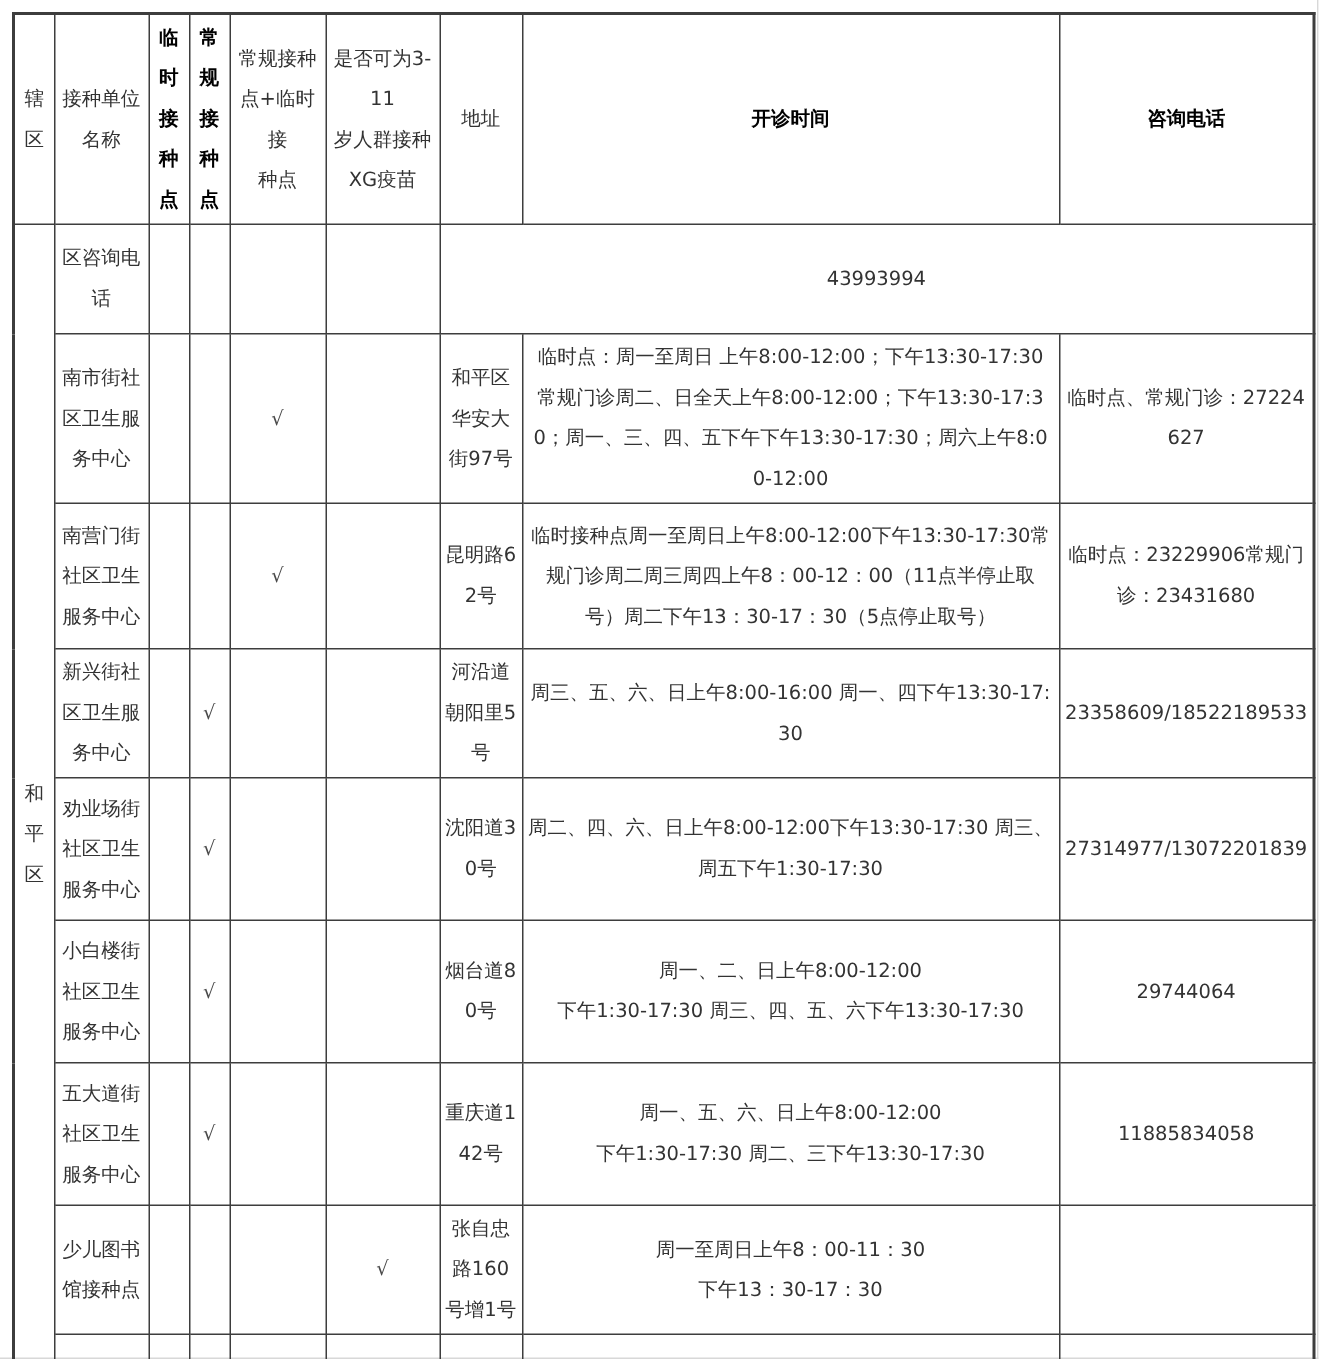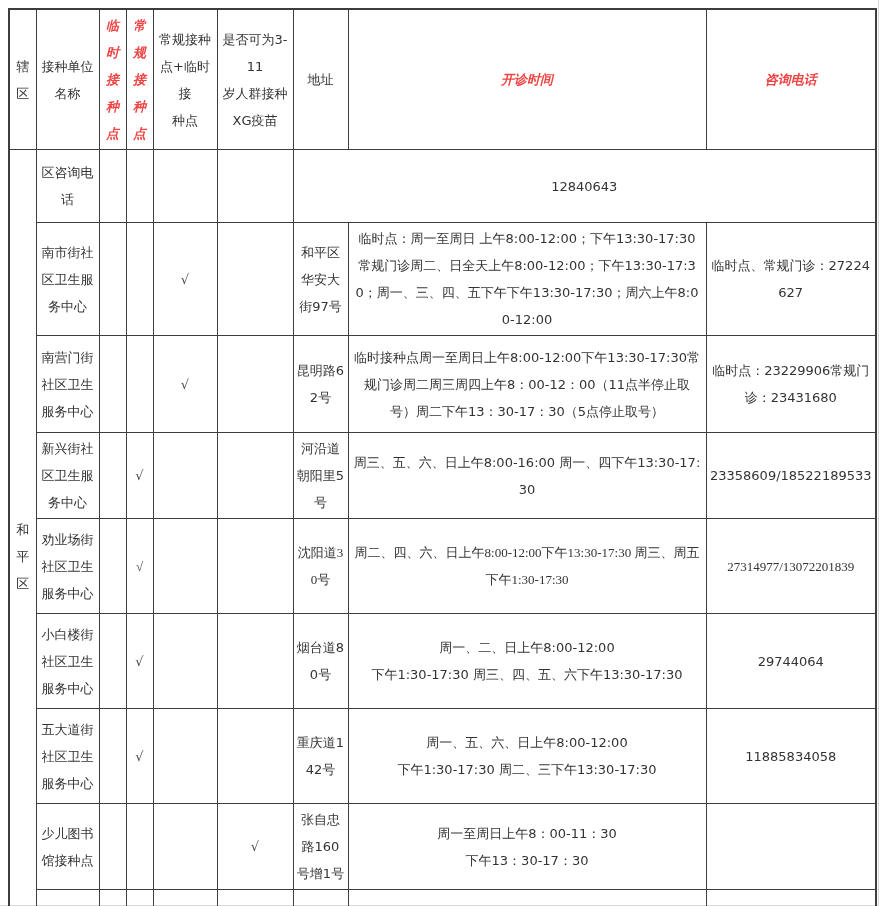--- a/index.html
+++ b/index.html
@@ -1,25 +1,25 @@
 <!DOCTYPE html>
 <html><head>
 <meta charset="utf-8">
 <style>
   html,body{margin:0;padding:0;background:#f2f2f2;}
   .page{position:relative;width:879px;height:906px;background:#ffffff;border-right:1px solid #d8d8d8;border-bottom:1px solid #d8d8d8;box-sizing:border-box;font-family:"DejaVu Sans","Liberation Sans",sans-serif;}
   table.main{position:absolute;left:8px;top:8px;width:867px;border-collapse:collapse;table-layout:fixed;border:2px solid #3d3d3d;}
   td,th{border:1px solid #3d3d3d;text-align:center;vertical-align:middle;padding:2px 3px;font-size:13px;line-height:27px;color:#333333;font-weight:normal;white-space:pre-line;word-break:break-all;overflow:hidden;box-sizing:border-box;}
-  th.bold{font-weight:bold;color:#ef4444;font-style:italic;}
+  th.bold{font-weight:bold;color:#000000;}
   tr.h-header{height:91px;}
   tr.r0{height:73px;}
   tr.r1{height:95px;}
   tr.r2{height:97px;}
   tr.r3{height:74px;}
-  tr.r4{height:95px;font-family:Liberation Serif, serif;}
+  tr.r4{height:95px;}
   tr.r5{height:95px;}
   tr.r6{height:95px;}
   tr.r7{height:81px;}
   tr.r8{height:75px;}
   td.check{color:#4a4a4a;}
 </style>
 </head>
 <body>
 
 <div class="page">
@@ -60,21 +60,21 @@
 
     <tr class="r0">
       <td rowspan="9">和
 平
 区</td>
       <td>区咨询电话</td>
       <td class="check"></td>
       <td class="check"></td>
       <td class="check"></td>
       <td class="check"></td>
-      <td colspan="3">12840643</td>
+      <td colspan="3">43993994</td>
     </tr>
 
     <tr class="r1">
       <td>南市街社区卫生服务中心</td>
       <td class="check"></td>
       <td class="check"></td>
       <td class="check">√</td>
       <td class="check"></td>
       <td>和平区华安大街97号</td>
       <td>临时点：周一至周日 上午8:00-12:00；下午13:30-17:30 常规门诊周二、日全天上午8:00-12:00；下午13:30-17:30；周一、三、四、五下午下午13:30-17:30；周六上午8:00-12:00</td>

